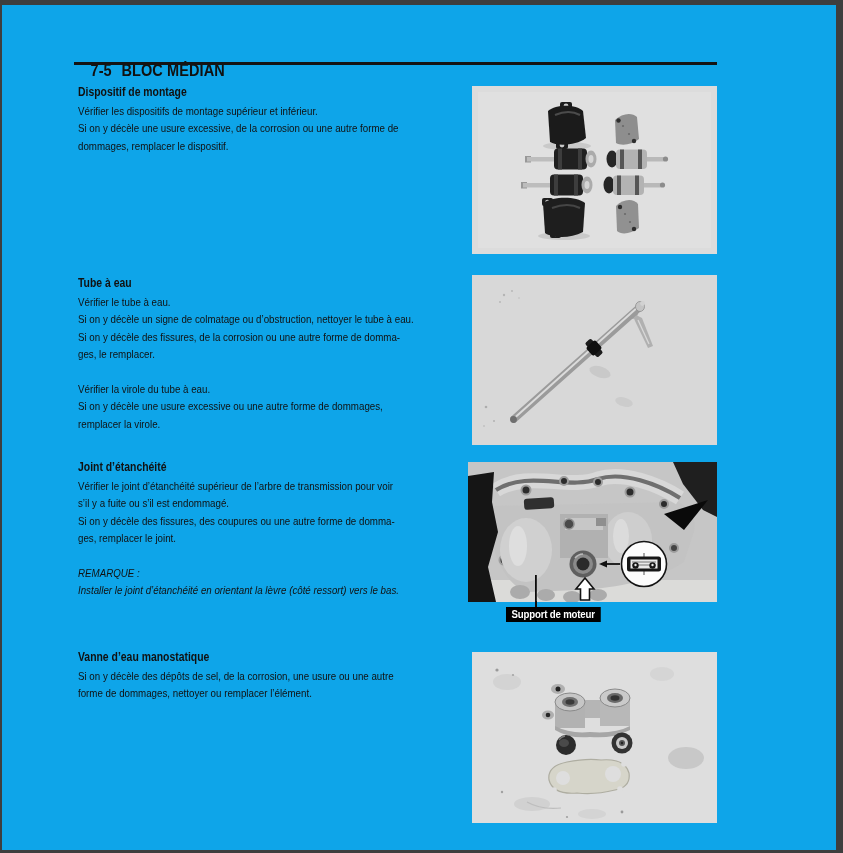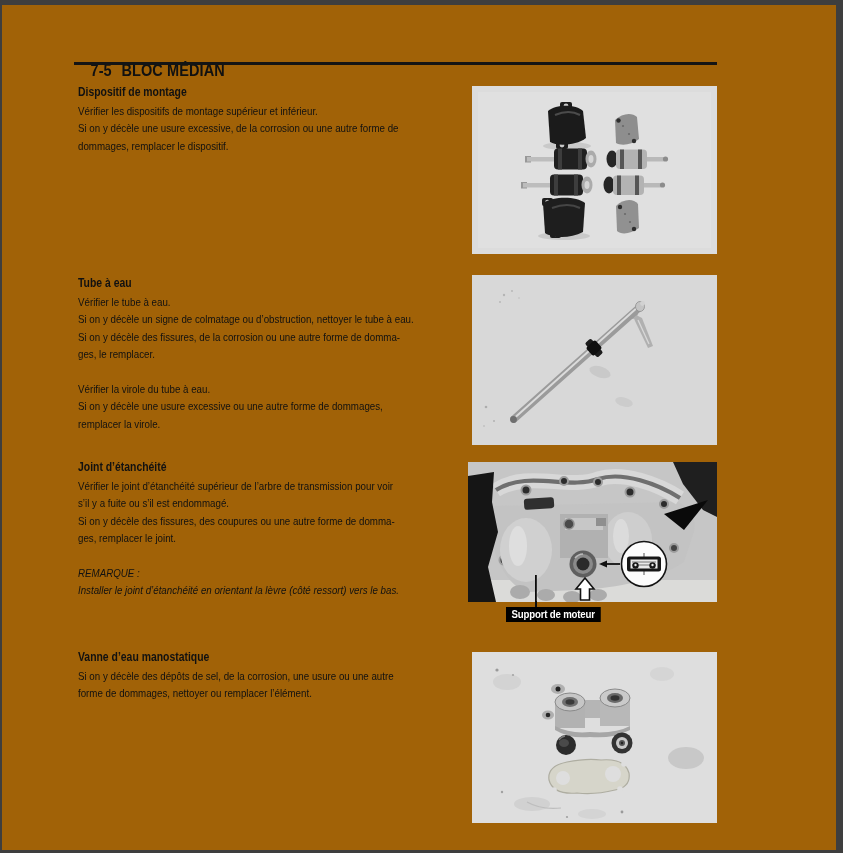--- a/index.html
+++ b/index.html
@@ -1,17 +1,17 @@
 <!DOCTYPE html>
 <html style="--page-border: #3e3e3e; --rule: #141414; --label-bg: #000000; --label-fg: #ffffff;"><head>
 <meta charset="utf-8">
 <style>
   html,body{margin:0;padding:0;background:#ffffff;}
   #page{
-    position:relative;width:843px;height:853px;background:#a16207;
+    position:relative;width:843px;height:853px;background:#0ea5e9;
     font-family:"Liberation Sans","DejaVu Sans",sans-serif;color:#111;
     overflow:hidden;
   }
   .edge{position:absolute;background:var(--page-border,#3e3e3e);}
   .edge.top{left:0;top:0;width:843px;height:5px;}
   .edge.left{left:0;top:0;width:2px;height:853px;}
   .edge.right{left:836px;top:0;width:7px;height:853px;}
   .edge.bottom{left:0;top:850px;width:843px;height:3px;}
 
   .header{

